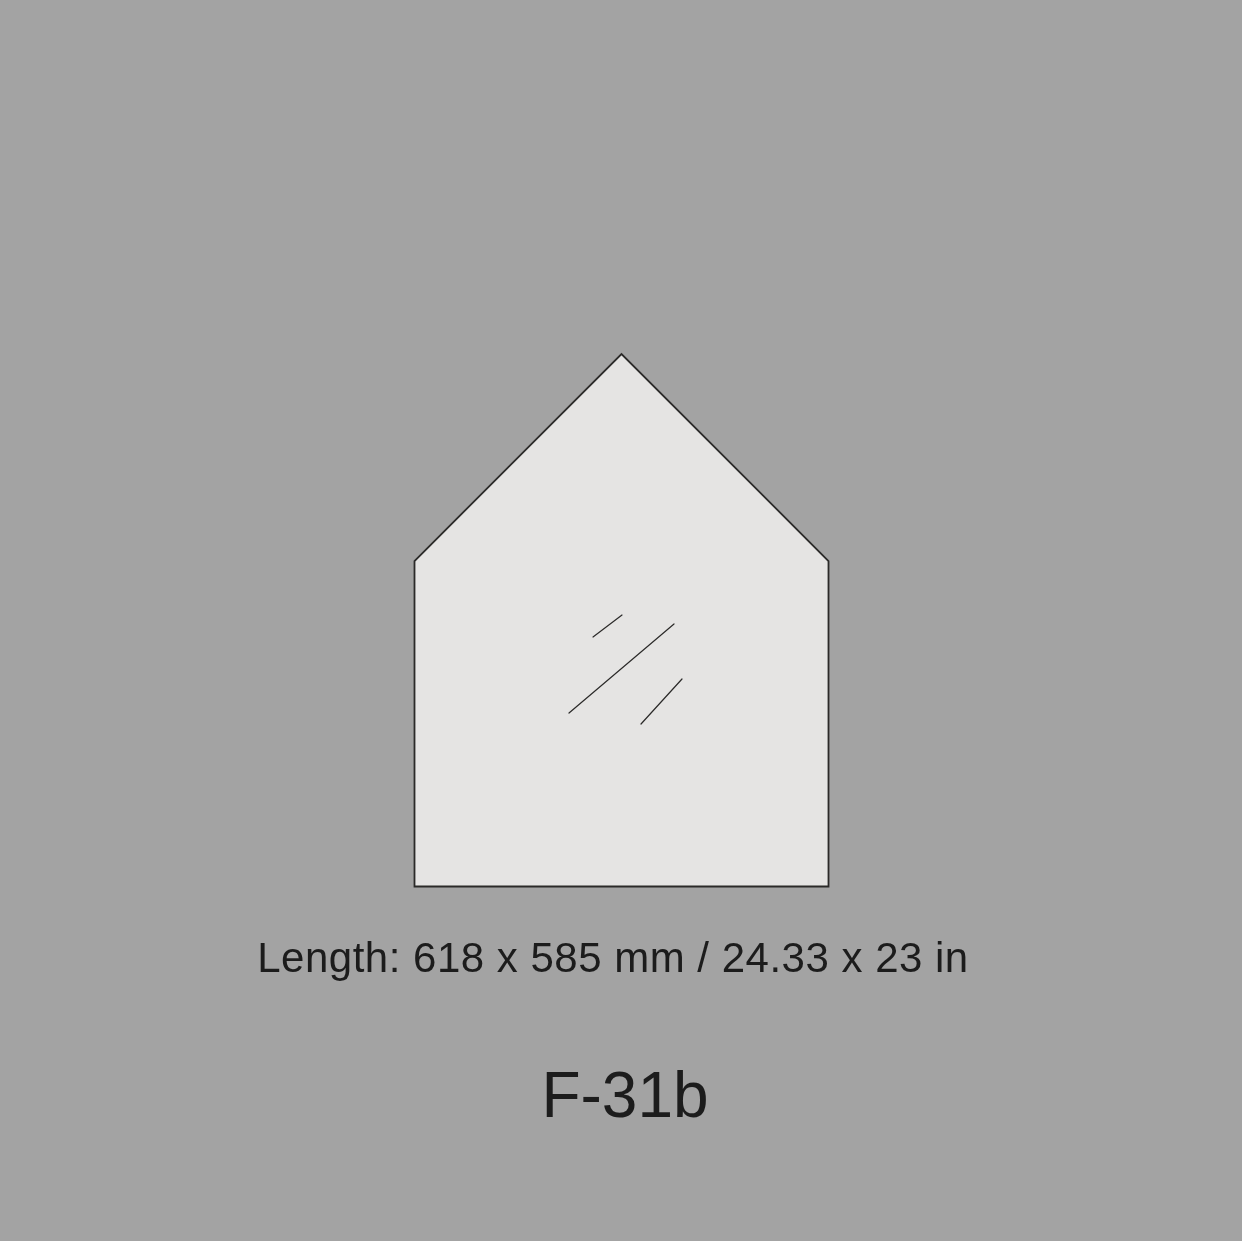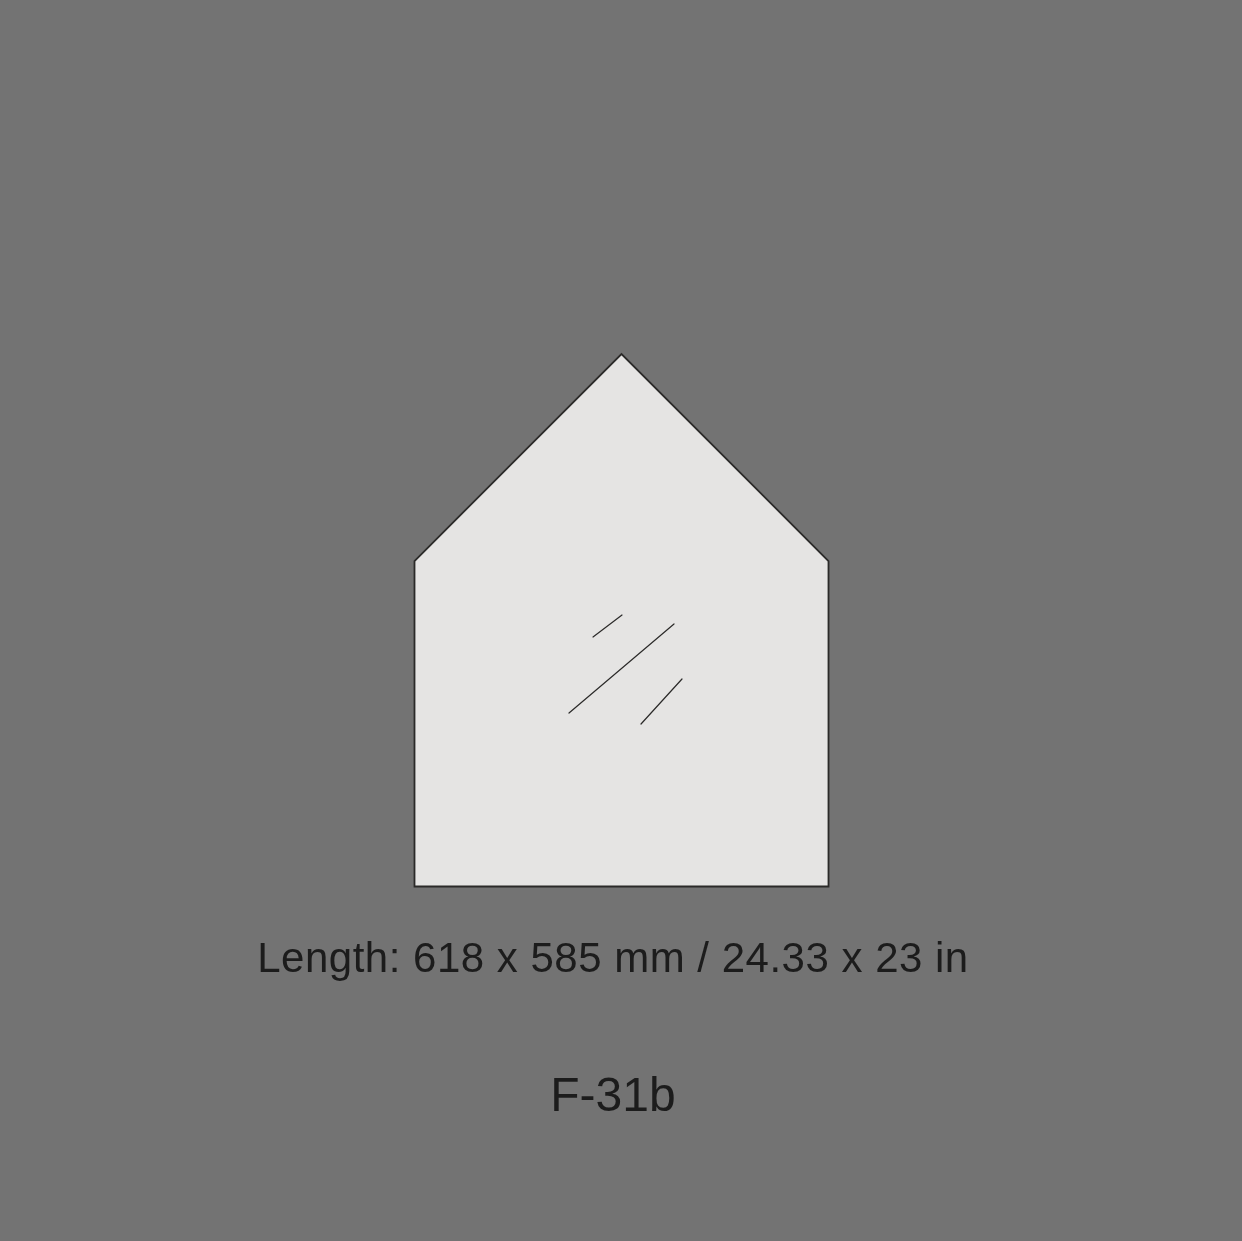--- a/index.html
+++ b/index.html
@@ -4,21 +4,21 @@
 <style>
   html, body {
     margin: 0;
     padding: 0;
     background: #ffffff;
   }
   .canvas {
     position: relative;
     width: 1242px;
     height: 1241px;
-    background: #737373;
+    background: #a3a3a3;
     overflow: hidden;
     font-family: "Liberation Sans", sans-serif;
   }
   .diagram-svg {
     position: absolute;
     left: 0;
     top: 0;
     width: 1242px;
     height: 1241px;
   }
@@ -33,24 +33,25 @@
     color: #1c1c1c;
     letter-spacing: 0.5px;
     white-space: nowrap;
   }
   .part-title {
     position: absolute;
     left: 0;
     top: 1060px;
     width: 1226px;
     text-align: center;
-    font-size: 48px;
+    font-size: 64px;
     line-height: 70px;
     color: #1c1c1c;
     white-space: nowrap;
+    padding-left: 12px;
   }
 </style>
 </head>
 <body>
 
 <div class="canvas">
 
   <svg class="diagram-svg" viewBox="0 0 1242 1241">
     <polygon stroke-linejoin="miter" points="414.5,886.5 414.5,561 621.5,354 828.5,561 828.5,886.5" fill="#e5e4e3" stroke="#2b2a29" stroke-width="1.8"></polygon>
     <line stroke-linecap="round" x1="593" y1="637" x2="622" y2="615" stroke="#2b2a29" stroke-width="1.2"></line>

